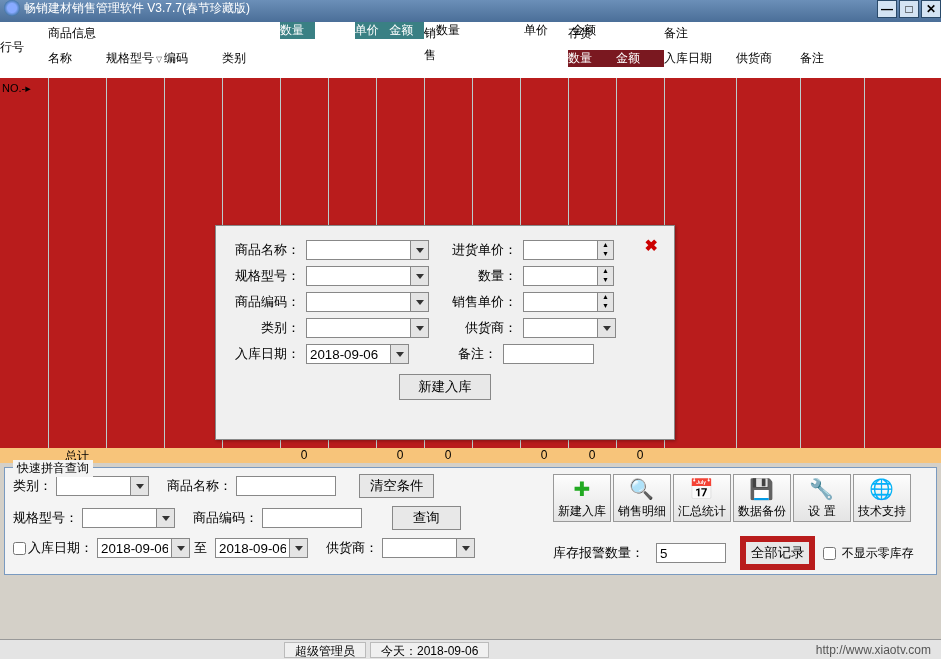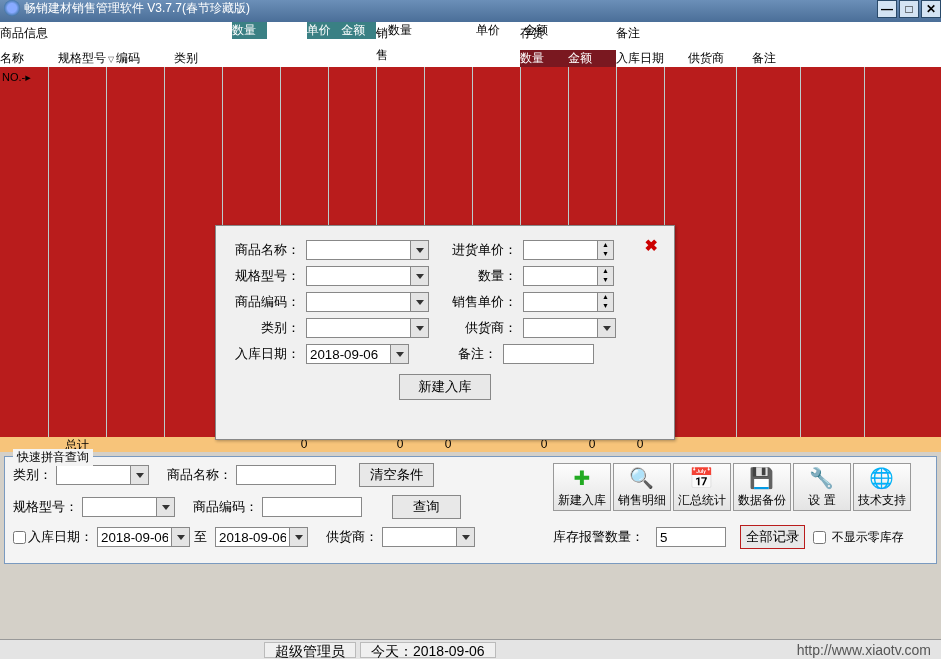--- a/index.html
+++ b/index.html
@@ -63,23 +63,23 @@
 .search-panel .scombo .dd { width: 18px; height: 20px; border: 1px solid #888; border-left: none; background: #e4e4e4; display: flex; align-items: center; justify-content: center; cursor: pointer; }
 .search-panel .sbtn { padding: 2px 10px; background: #e8e8e8; border: 1px solid #888; cursor: pointer; margin-left: 6px; }
 .search-panel input[type=checkbox] { margin-right: 2px; vertical-align: middle; }
 
 .toolbar-btns { position: absolute; left: 548px; top: 6px; display: flex; gap: 2px; }
 .tbtn { width: 58px; height: 48px; border: 1px solid #999; background: linear-gradient(#fdfdfd, #e4e4e4); display: flex; flex-direction: column; align-items: center; justify-content: center; cursor: pointer; font-size: 12px; }
 .tbtn .ticon { width: 24px; height: 24px; margin-bottom: 2px; display: flex; align-items: center; justify-content: center; font-size: 20px; }
 
 .bottom-right { position: absolute; left: 548px; top: 68px; display: flex; align-items: center; gap: 8px; }
 .bottom-right input[type=text] { border: 1px solid #888; height: 20px; width: 70px; padding: 0 3px; background: #fff; }
-.bottom-right .sbtn { padding: 2px 5px; background: #e8e8e8; border: 1px solid #b91c1c; cursor: pointer; }
-
-.statusbar { position: absolute; bottom: 0; left: 0; right: 0; height: 20px; background: #e4e4e4; border-top: 1px solid #999; display: flex; align-items: center; font-size: 14px; }
+.bottom-right .sbtn { padding: 2px 5px; background: #e8e8e8; border: 6px solid #b91c1c; cursor: pointer; }
+
+.statusbar { position: absolute; bottom: 0; left: 0; right: 0; height: 20px; background: #e4e4e4; border-top: 1px solid #999; display: flex; align-items: center; font-size: 12px; padding-left: 20px; }
 .statusbar .scell { border: 1px solid #bbb; padding: 1px 10px; margin-left: 4px; background: #f0f0f0; height: 16px; line-height: 14px; }
 .statusbar .url { margin-left: auto; margin-right: 10px; color: #555; }
 
 .tri-down { display: inline-block; width: 0; height: 0; border-left: 4px solid transparent; border-right: 4px solid transparent; border-top: 5px solid #333; }
 .filter-tri { font-size: 8px; color: #555; margin-left: 2px; }
 </style>
 </head>
 <body>
 
 <div class="titlebar">
@@ -87,20 +87,21 @@
   <div class="title">畅销建材销售管理软件  V3.7.7(春节珍藏版)</div>
   <div class="win-btns">
     <div class="win-btn">—</div>
     <div class="win-btn">□</div>
     <div class="win-btn">✕</div>
   </div>
 </div>
 
 <div class="grid-area">
   <div class="group-row">
+    <div class="cell col-rowno" style="height:56px;line-height:50px">行号</div>
     <div style="display:flex;flex-direction:column;width:232px">
       <div class="group" style="height:28px;line-height:22px">商品信息</div>
       <div style="display:flex">
         <div class="cell col-name">名称</div>
         <div class="cell col-spec"><span>规格型号</span><span class="filter-tri">▽</span></div>
         <div class="cell col-code">编码</div>
         <div class="cell col-cat">类别</div>
       </div>
     </div>
     <div style="display:flex;flex-direction:column;width:144px">

